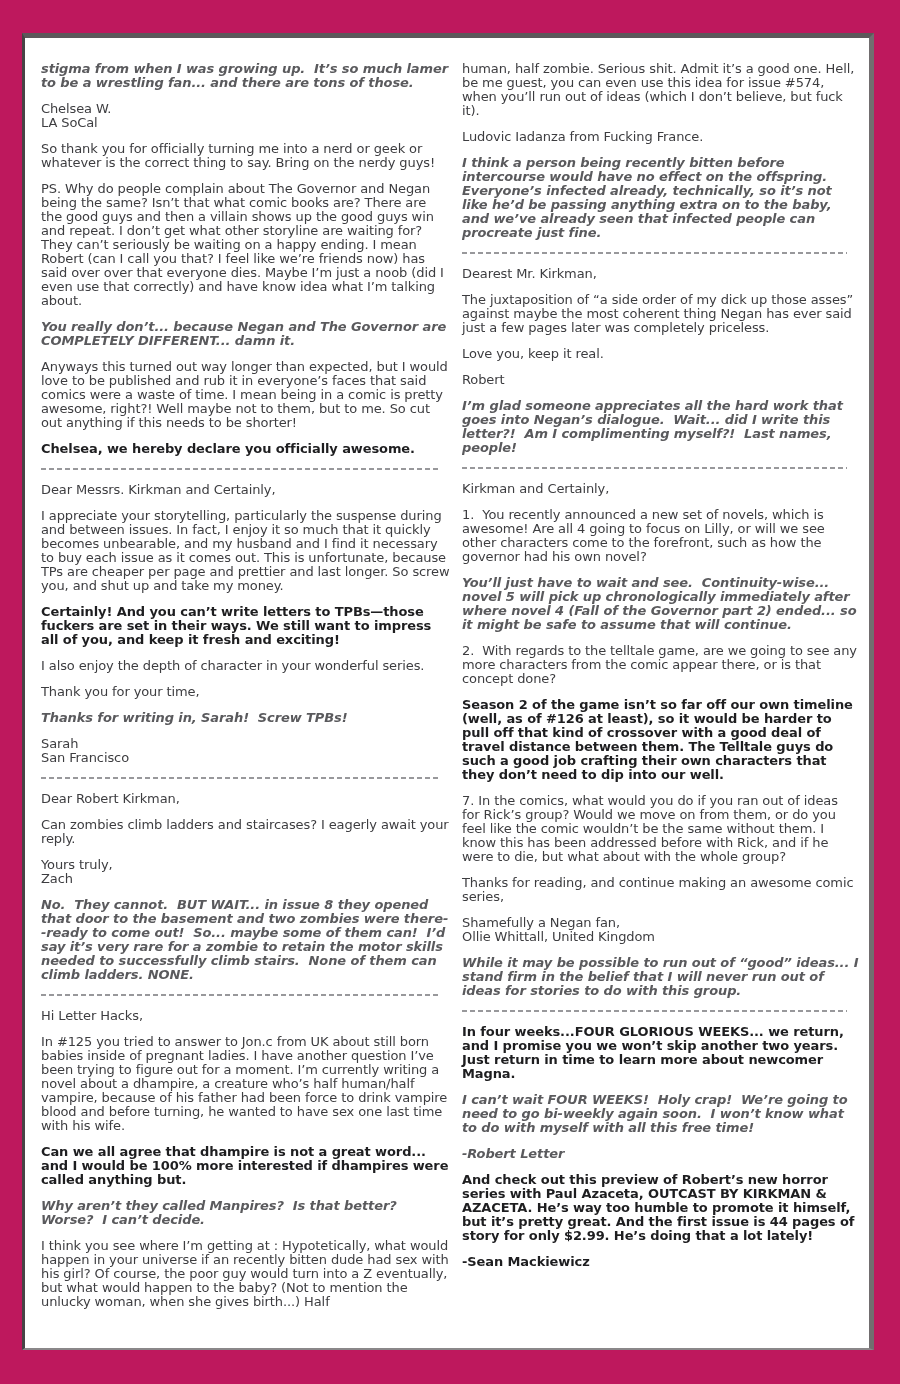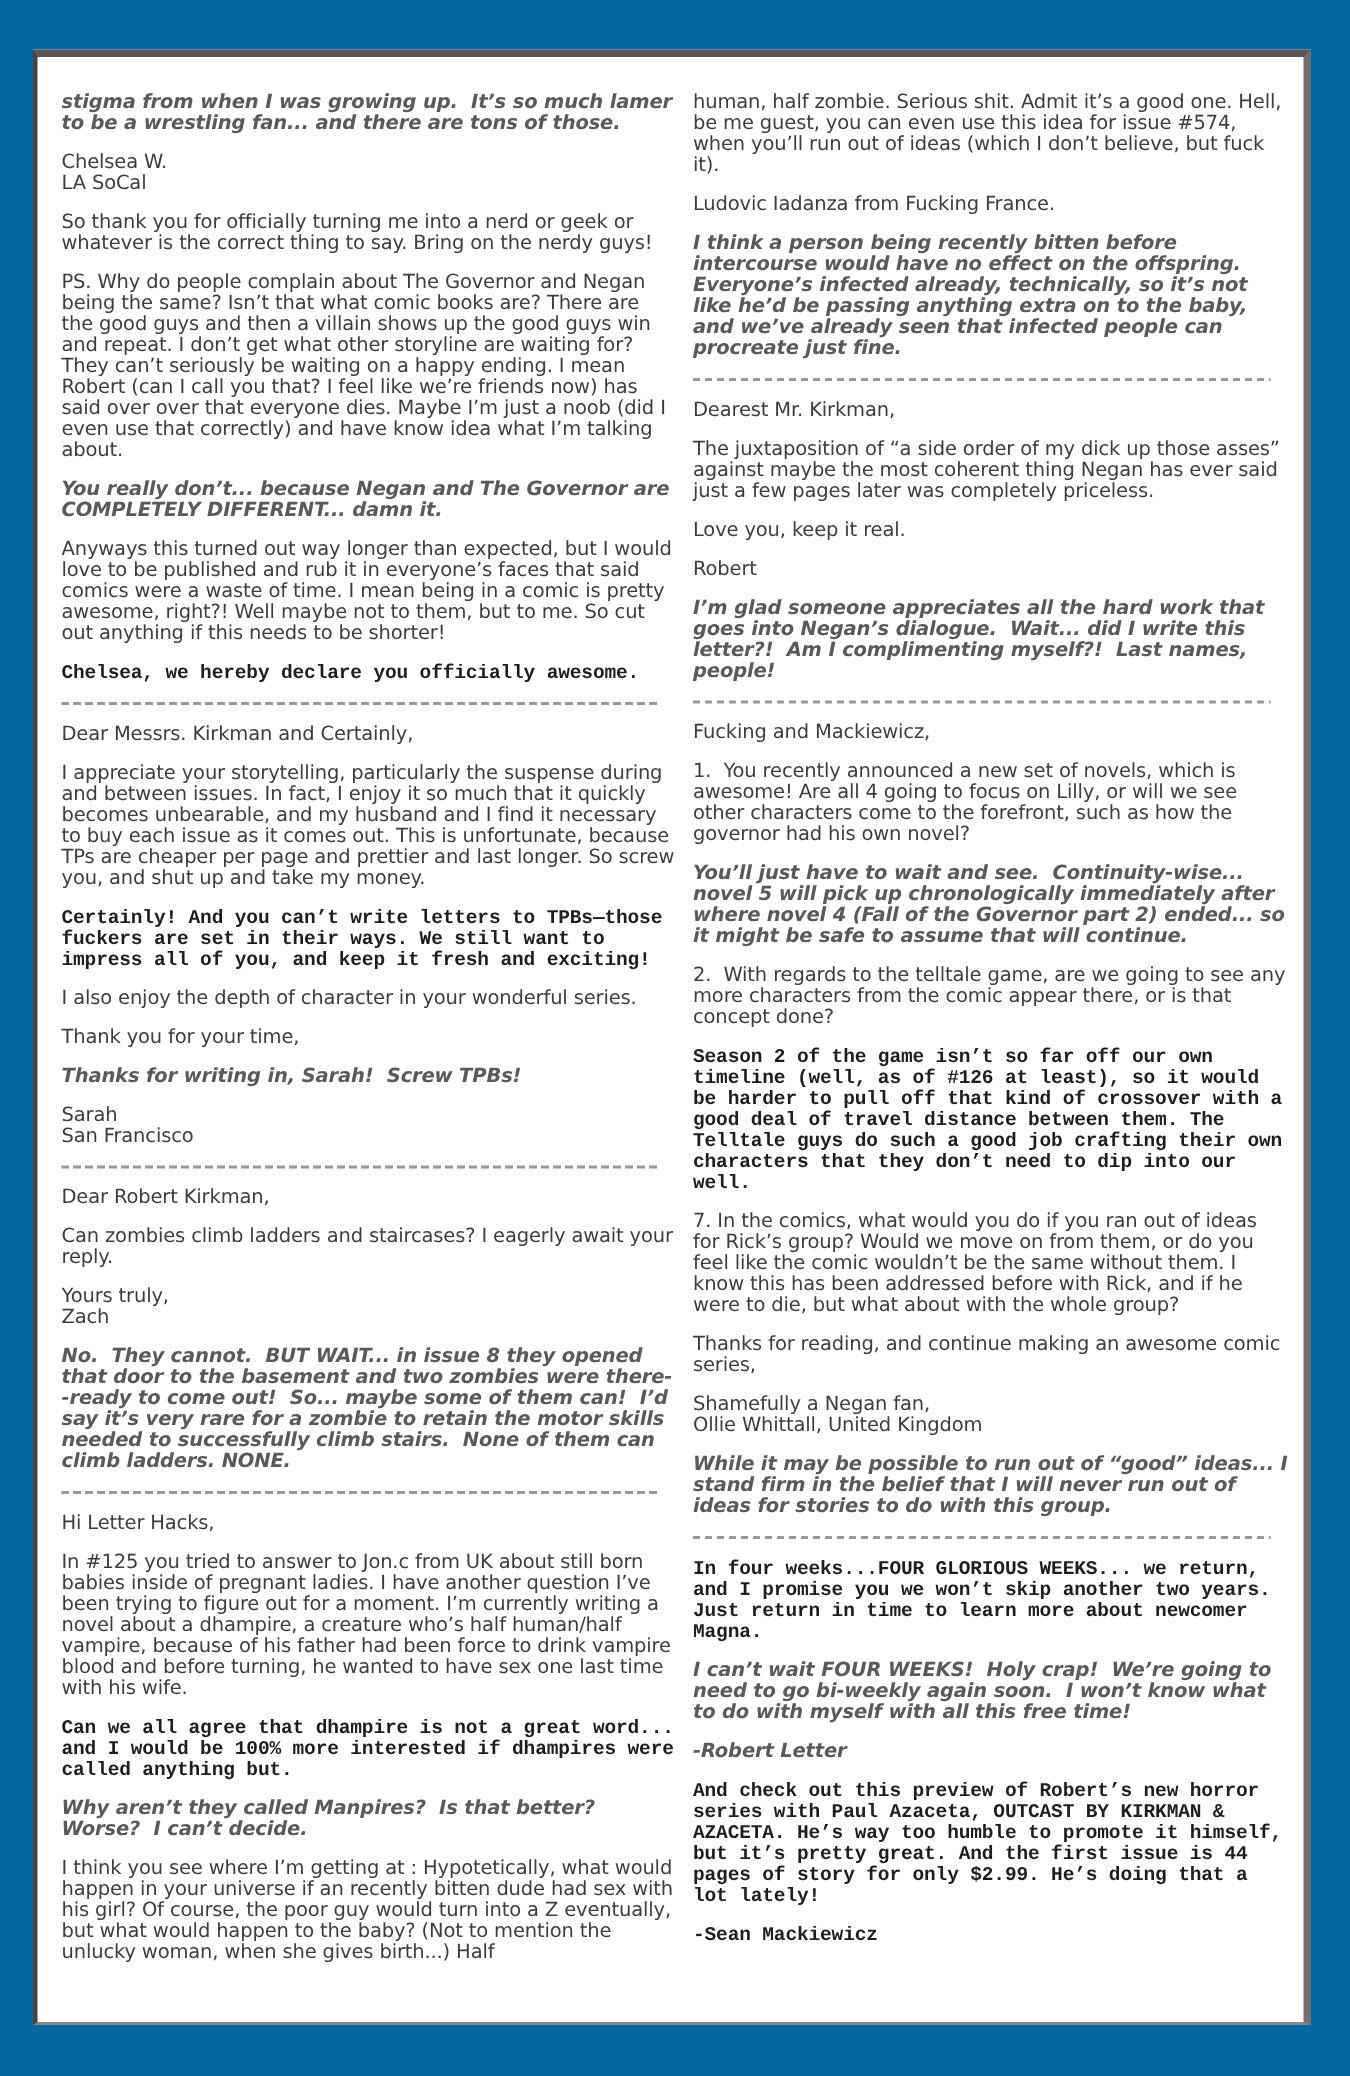--- a/index.html
+++ b/index.html
@@ -5,21 +5,21 @@
   html, body {
     margin: 0;
     padding: 0;
     background: #231f20;
     font-family: "DejaVu Sans", "Liberation Sans", sans-serif;
   }
   .viewport {
     position: relative;
     width: 900px;
     height: 1384px;
-    background: #0369a1;
+    background: #be185d;
     overflow: hidden;
   }
   .paper {
     position: absolute;
     left: 22px;
     top: 33px;
     width: 852px;
     height: 1317px;
     box-sizing: border-box;
     background: #ffffff;
@@ -38,21 +38,21 @@
   .col-right { flex: 1 1 auto; }
   p.block {
     margin: 0 0 12px 0;
     font-size: 13px;
     line-height: 14px;
     letter-spacing: -0.1px;
     white-space: pre-wrap;
   }
   p.block:last-child { margin-bottom: 0; }
   .regular { color: #3d3d40; }
-  .bold { font-weight: bold; color: #1e1e20; font-family: Liberation Mono, monospace; }
+  .bold { font-weight: bold; color: #1e1e20; }
   .bolditalic { font-weight: bold; font-style: italic; color: #5a5a5d; }
   .divider {
     height: 2px;
     margin: 3px 0 13px 0;
     width: 97%;
     background: repeating-linear-gradient(90deg, #98989b 0 5px, transparent 5px 8px);
   }
 </style>
 </head>
 <body>
@@ -94,21 +94,21 @@
         <p class="block regular">human, half zombie. Serious shit. Admit it’s a good one. Hell, be me guest, you can even use this idea for issue #574, when you’ll run out of ideas (which I don’t believe, but fuck it).</p>
         <p class="block regular">Ludovic Iadanza from Fucking France.</p>
         <p class="block bolditalic">I think a person being recently bitten before intercourse would have no effect on the offspring. Everyone’s infected already, technically, so it’s not like he’d be passing anything extra on to the baby, and we’ve already seen that infected people can procreate just fine.</p>
         <div class="divider"></div>
         <p class="block regular">Dearest Mr. Kirkman,</p>
         <p class="block regular">The juxtaposition of “a side order of my dick up those asses” against maybe the most coherent thing Negan has ever said just a few pages later was completely priceless.</p>
         <p class="block regular">Love you, keep it real.</p>
         <p class="block regular">Robert</p>
         <p class="block bolditalic">I’m glad someone appreciates all the hard work that goes into Negan’s dialogue.  Wait... did I write this letter?!  Am I complimenting myself?!  Last names, people!</p>
         <div class="divider"></div>
-        <p class="block regular">Fucking and Mackiewicz,</p>
+        <p class="block regular">Kirkman and Certainly,</p>
         <p class="block regular">1.  You recently announced a new set of novels, which is awesome! Are all 4 going to focus on Lilly, or will we see other characters come to the forefront, such as how the governor had his own novel?</p>
         <p class="block bolditalic">You’ll just have to wait and see.  Continuity-wise... novel 5 will pick up chronologically immediately after where novel 4 (Fall of the Governor part 2) ended... so it might be safe to assume that will continue.</p>
         <p class="block regular">2.  With regards to the telltale game, are we going to see any more characters from the comic appear there, or is that concept done?</p>
         <p class="block bold">Season 2 of the game isn’t so far off our own timeline (well, as of #126 at least), so it would be harder to pull off that kind of crossover with a good deal of travel distance between them. The Telltale guys do such a good job crafting their own characters that they don’t need to dip into our well.</p>
         <p class="block regular">7. In the comics, what would you do if you ran out of ideas for Rick’s group? Would we move on from them, or do you feel like the comic wouldn’t be the same without them. I know this has been addressed before with Rick, and if he were to die, but what about with the whole group?</p>
         <p class="block regular">Thanks for reading, and continue making an awesome comic series,</p>
         <p class="block regular">Shamefully a Negan fan,
 Ollie Whittall, United Kingdom</p>
         <p class="block bolditalic">While it may be possible to run out of “good” ideas... I stand firm in the belief that I will never run out of ideas for stories to do with this group.</p>
         <div class="divider"></div>

